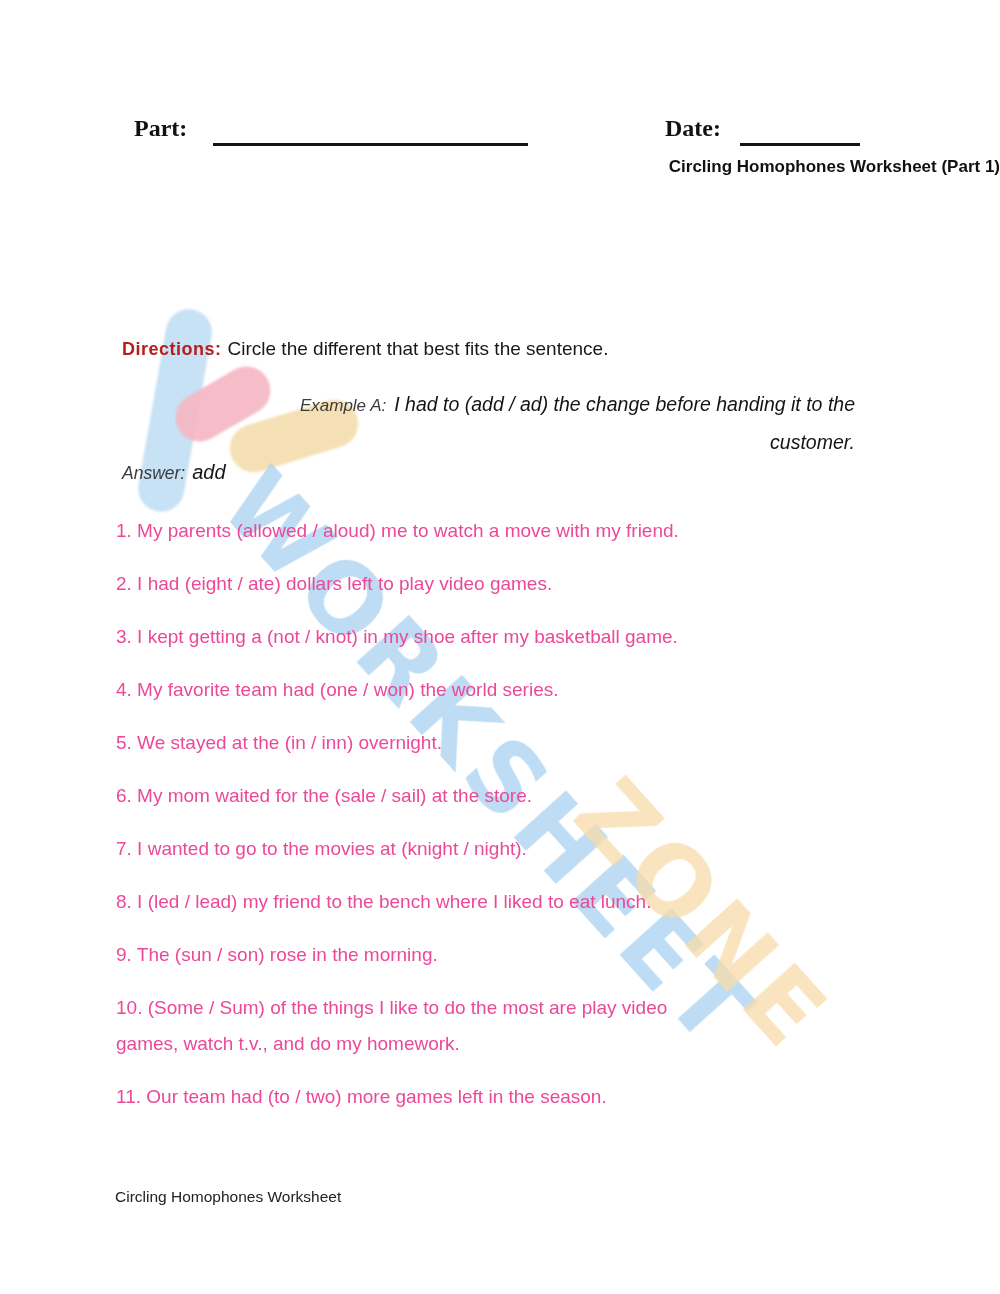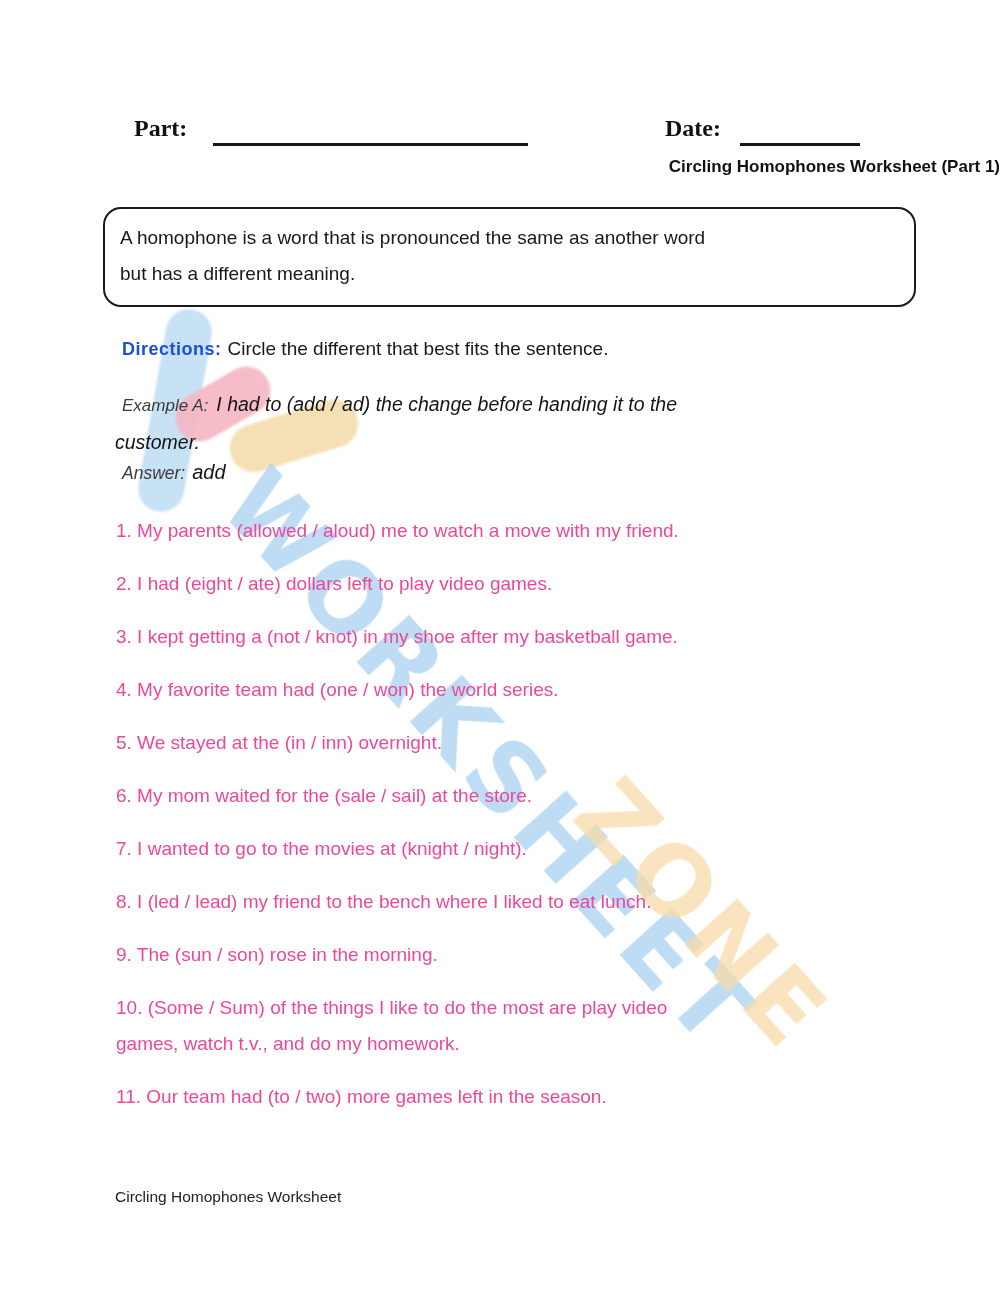--- a/index.html
+++ b/index.html
@@ -49,24 +49,24 @@
   }
   .def-box{
     position:absolute;left:103px;top:207px;width:813px;height:100px;
     box-sizing:border-box;
     border:2.5px solid #1a1a1a;border-radius:18px;
     padding:11px 14px 0 15px;
   }
   .def-text{font-size:19px;line-height:36px;white-space:pre-line;color:#181818;}
   .directions-row{position:absolute;left:122px;top:338px;font-size:19px;}
   .directions-label{
-    font-weight:bold;font-size:18px;letter-spacing:.5px;color:#1d4ed8;margin-right:6px;text-align:center;
+    font-weight:bold;font-size:18px;letter-spacing:.5px;color:#b91c1c;margin-right:6px;text-align:center;
   }
   .directions-text{color:#181818;}
-  .example-block{position:absolute;left:115px;top:386px;width:740px;font-size:19.5px;line-height:37px;font-style:italic;}
+  .example-block{position:absolute;left:115px;top:386px;width:740px;font-size:19.5px;line-height:37px;font-style:italic;text-align:right;}
   .example-label{font-size:17px;color:#3c3c3c;margin-left:7px;margin-right:8px;}
   .example-sentence{white-space:pre-line;color:#141414;}
   .answer-row{position:absolute;left:115px;top:461px;font-style:italic;font-size:19px;}
   .answer-label{font-size:17.5px;color:#3c3c3c;margin-left:7px;margin-right:7px;}
   .answer-value{font-size:20px;color:#141414;}
   .items{position:absolute;left:116px;top:513px;width:790px;}
   .item{
     font-size:19px;line-height:36px;margin-bottom:17px;
     white-space:pre-line;color:#ec4899;
   }
@@ -87,24 +87,20 @@
 
   <div class="content">
 
     <span class="hdr-label name-label">Part:</span>
     <span class="blank-line name-line"></span>
     <span class="hdr-label date-label">Date:</span>
     <span class="blank-line date-line"></span>
 
     <div class="title">Circling Homophones Worksheet (Part 1)</div>
 
-    <div class="def-box">
-      <div class="def-text">A homophone is a word that is pronounced the same as another word
-but has a different meaning.</div>
-    </div>
 
     <div class="directions-row">
       <span class="directions-label">Directions:</span><span class="directions-text">Circle the different that best fits the sentence.</span>
     </div>
 
     <div class="example-block">
       <span class="example-label">Example A:</span><span class="example-sentence">I had to (add / ad) the change before handing it to the
 customer.</span>
     </div>
 

